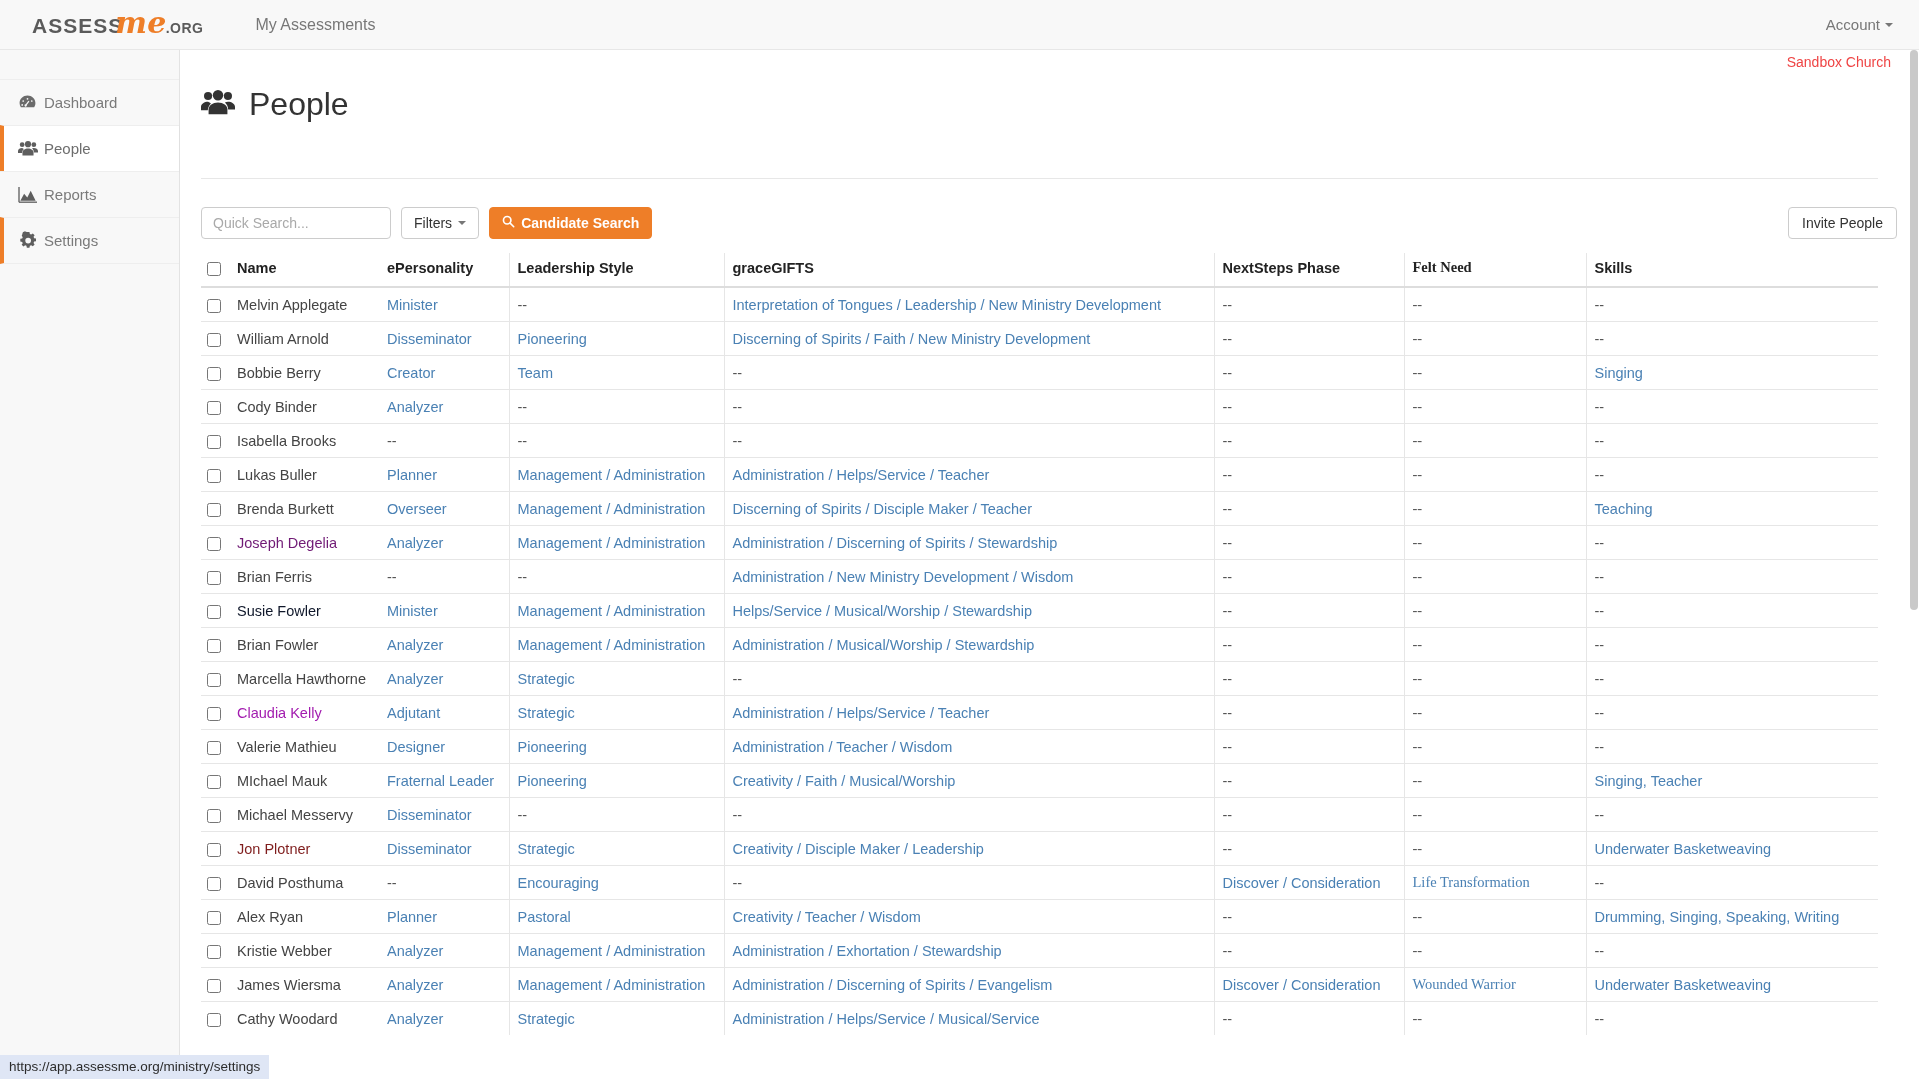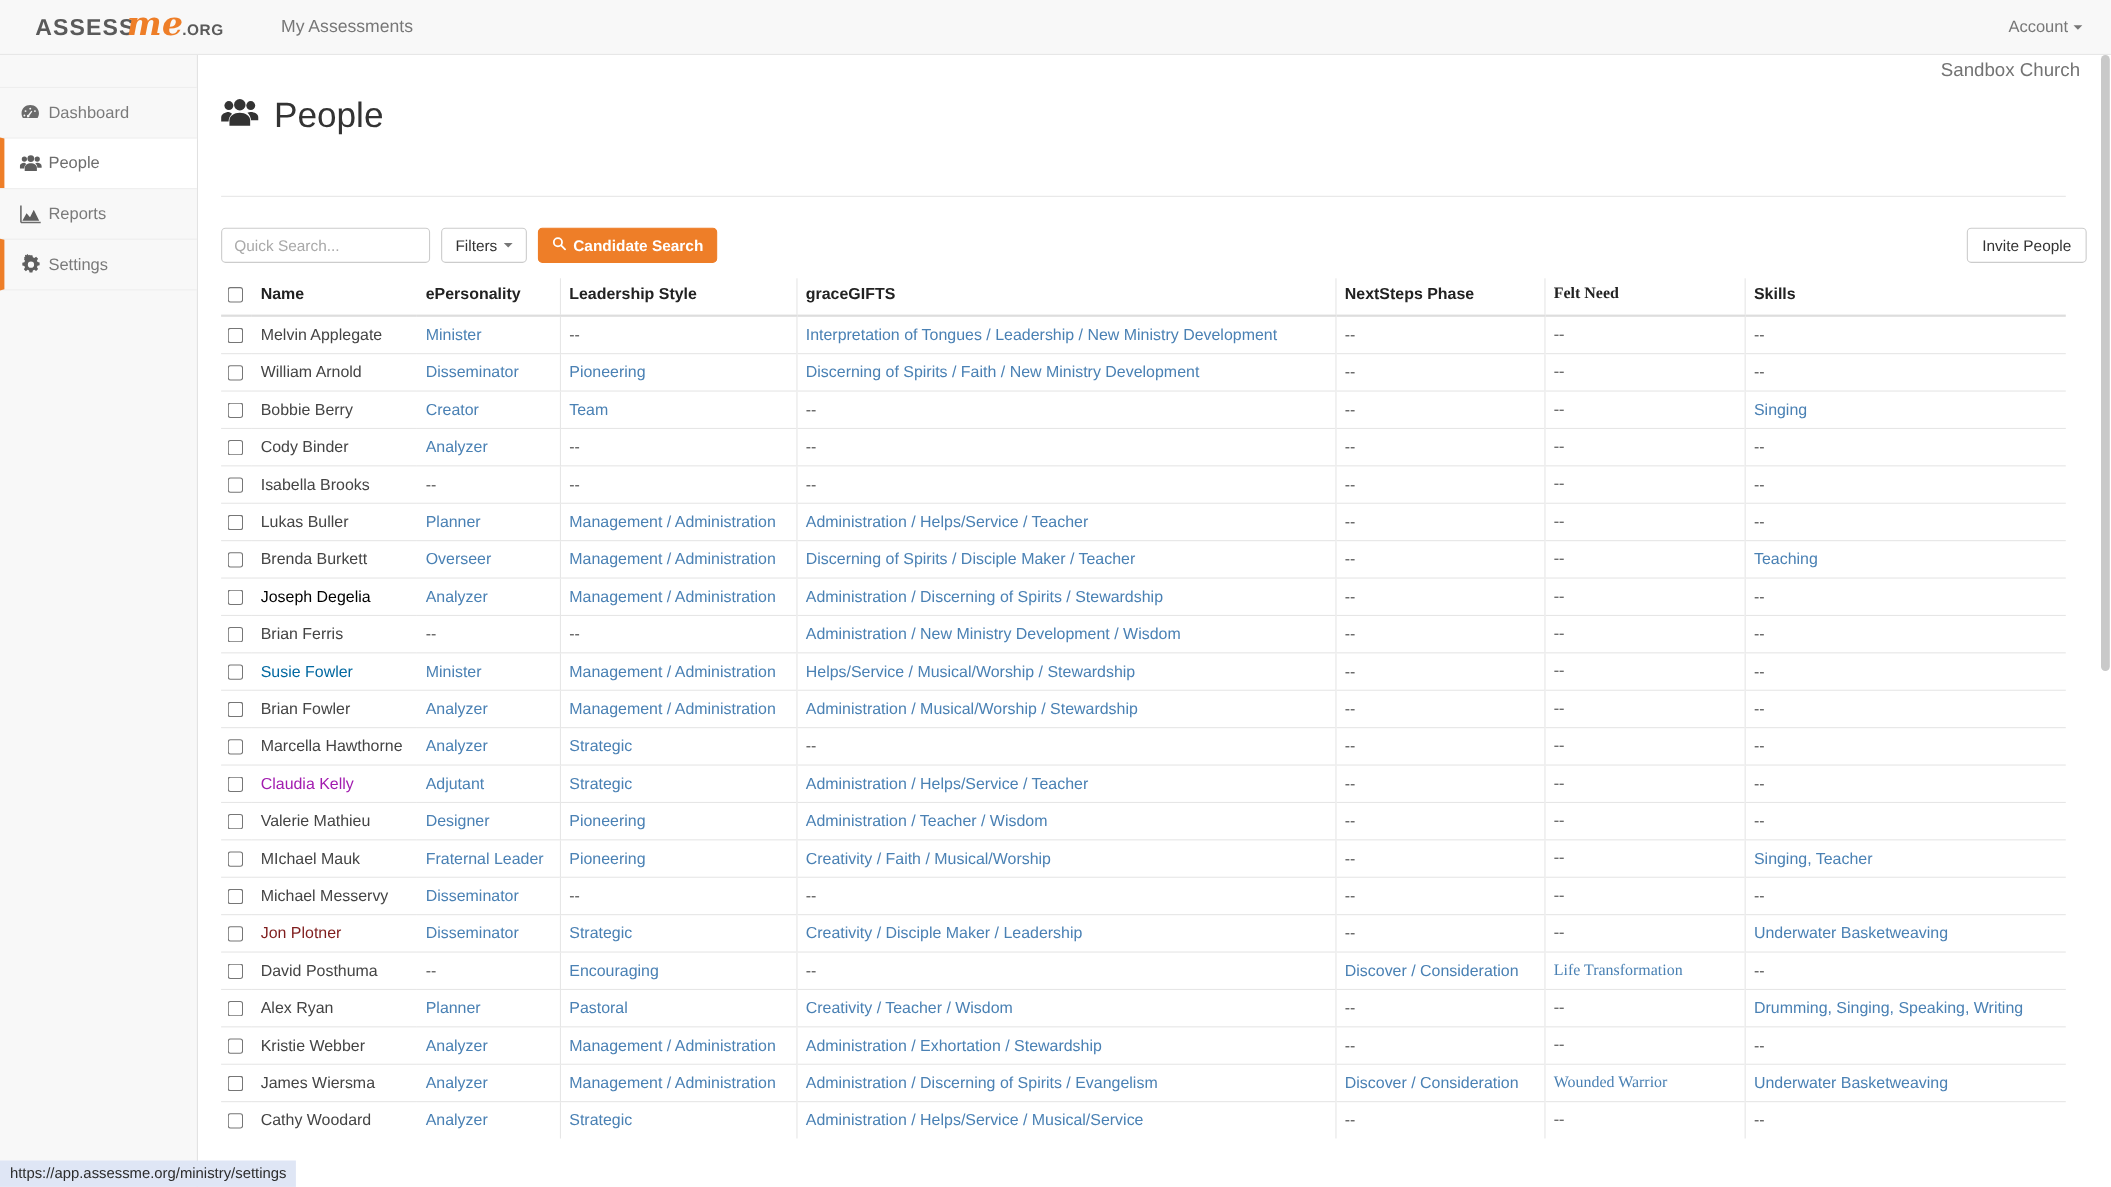--- a/index.html
+++ b/index.html
@@ -116,22 +116,22 @@
   
   .content {
     position: absolute;
     top: 50px; left: 181px;
     width: 1738px; height: 1029px;
     background: #ffffff;
   }
   .church-label {
     position: absolute;
     right: 28px; top: 4px;
-    color: #737373;
-    font-size: 17px;
+    color: #ef4444;
+    font-size: 14px;
   }
   .page-head {
     position: absolute;
     left: 20px; top: 36px;
     display: flex; align-items: center;
     gap: 14px;
   }
   .page-head .ph-icon { color: #333333; }
   .page-title {
     font-size: 32px;
@@ -464,41 +464,41 @@
             <td class="col-name" style="color: rgb(68, 68, 68);">Brenda Burkett</td>
             <td class="col-epers"><span class="cell-link">Overseer</span></td>
             <td class="col-lead bordered"><span class="cell-link">Management / Administration</span></td>
             <td class="col-grace bordered"><span class="cell-link">Discerning of Spirits / Disciple Maker / Teacher</span></td>
             <td class="col-next bordered"><span class="cell-dash">--</span></td>
             <td class="col-felt bordered"><span class="cell-dash">--</span></td>
             <td class="col-skills bordered"><span class="cell-link">Teaching</span></td>
           </tr>
           <tr>
             <td class="col-check"><input type="checkbox" class="row-check" style=""></td>
-            <td class="col-name" style="color: #000000;">Joseph Degelia</td>
+            <td class="col-name" style="color: #701a75;">Joseph Degelia</td>
             <td class="col-epers"><span class="cell-link">Analyzer</span></td>
             <td class="col-lead bordered"><span class="cell-link">Management / Administration</span></td>
             <td class="col-grace bordered"><span class="cell-link">Administration / Discerning of Spirits / Stewardship</span></td>
             <td class="col-next bordered"><span class="cell-dash">--</span></td>
             <td class="col-felt bordered"><span class="cell-dash">--</span></td>
             <td class="col-skills bordered"><span class="cell-dash">--</span></td>
           </tr>
           <tr>
             <td class="col-check"><input type="checkbox" class="row-check" style=""></td>
             <td class="col-name" style="color: rgb(68, 68, 68);">Brian Ferris</td>
             <td class="col-epers"><span class="cell-dash">--</span></td>
             <td class="col-lead bordered"><span class="cell-dash">--</span></td>
             <td class="col-grace bordered"><span class="cell-link">Administration / New Ministry Development / Wisdom</span></td>
             <td class="col-next bordered"><span class="cell-dash">--</span></td>
             <td class="col-felt bordered"><span class="cell-dash">--</span></td>
             <td class="col-skills bordered"><span class="cell-dash">--</span></td>
           </tr>
           <tr>
             <td class="col-check"><input type="checkbox" class="row-check" style=""></td>
-            <td class="col-name" style="color: #0369a1;">Susie Fowler</td>
+            <td class="col-name" style="color: #0f172a;">Susie Fowler</td>
             <td class="col-epers"><span class="cell-link">Minister</span></td>
             <td class="col-lead bordered"><span class="cell-link">Management / Administration</span></td>
             <td class="col-grace bordered"><span class="cell-link">Helps/Service / Musical/Worship / Stewardship</span></td>
             <td class="col-next bordered"><span class="cell-dash">--</span></td>
             <td class="col-felt bordered"><span class="cell-dash">--</span></td>
             <td class="col-skills bordered"><span class="cell-dash">--</span></td>
           </tr>
           <tr>
             <td class="col-check"><input type="checkbox" class="row-check" style=""></td>
             <td class="col-name" style="color: rgb(68, 68, 68);">Brian Fowler</td>

